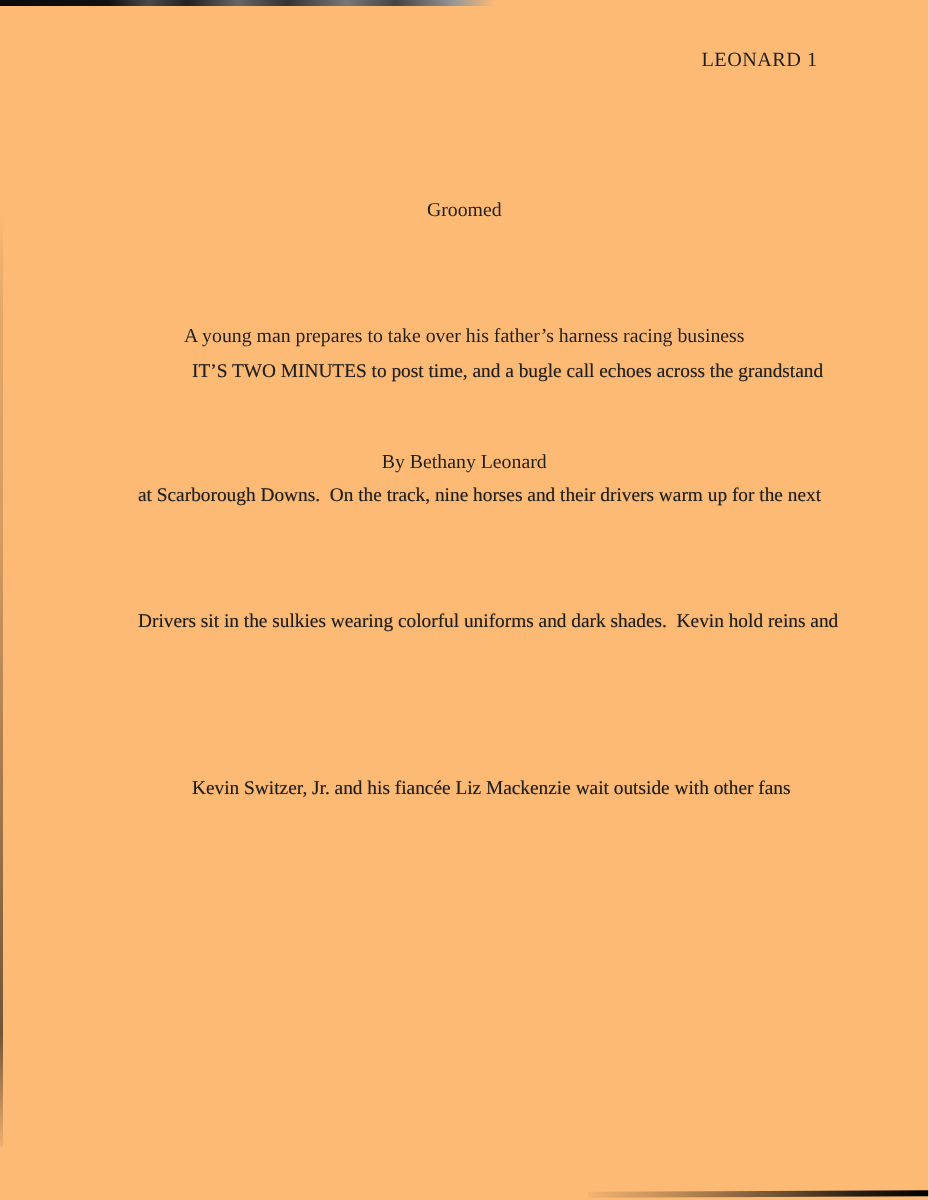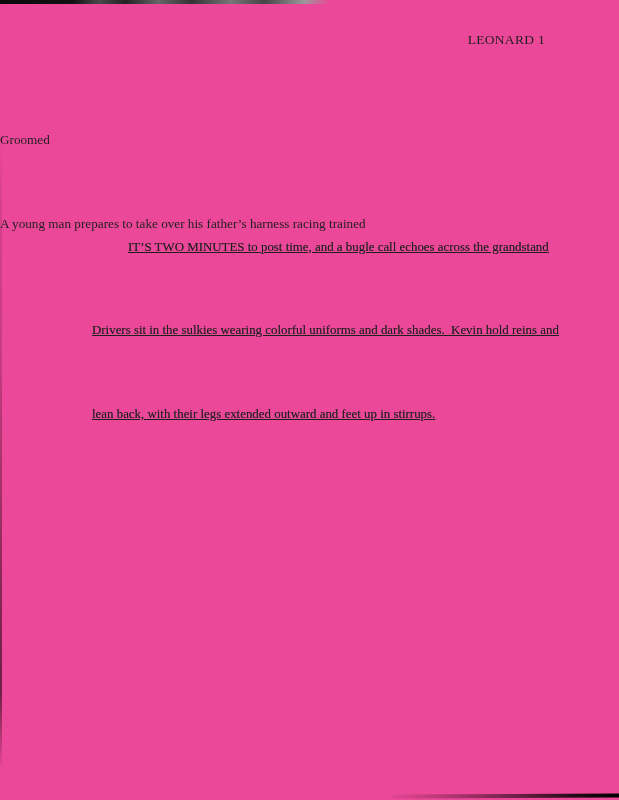--- a/index.html
+++ b/index.html
@@ -4,21 +4,21 @@
 <style>
   html, body {
     margin: 0;
     padding: 0;
     background: #e8e8e8;
   }
   .sheet {
     position: relative;
     width: 619px;
     height: 800px;
-    background: #ec4899;
+    background: #fdba74;
     overflow: hidden;
     font-family: "Liberation Serif", "DejaVu Serif", serif;
     color: #1f1f1f;
   }
   
   .scan-top {
     position: absolute;
     top: 0; left: 0;
     width: 330px; height: 4px;
     background: linear-gradient(to right,
@@ -48,59 +48,61 @@
     top: 32px;
     right: 74px;
     font-size: 13.5px;
     letter-spacing: 0.3px;
     white-space: pre;
   }
   .title-block {
     position: absolute;
     top: 70px;
     left: 0; right: 0;
-    text-align: left;
+    text-align: center;
     font-size: 13.2px;
     line-height: 28px;
     white-space: pre;
   }
   .body-text {
     position: absolute;
     top: 178px;
     left: 92px;
     right: 20px;
     font-size: 12.9px;
     line-height: 27.85px;
     white-space: pre;
     text-shadow: 0 0 0.5px rgba(40,40,40,0.55);
   }
-  .line { height: 27.85px; text-decoration: underline; }
+  .line { height: 27.85px; }
   .indent { padding-left: 36px; }
 </style>
 </head>
 <body>
 
 <div class="sheet">
 
   <div class="scan-top"></div>
   <div class="scan-left"></div>
   <div class="scan-bottom"></div>
 
   <div class="page-header">LEONARD 1</div>
 
   <div class="title-block">
     <div>Groomed</div>
-    <div>A young man prepares to take over his father’s harness racing trained</div>
+    <div>A young man prepares to take over his father’s harness racing business</div>
+    <div>By Bethany Leonard</div>
   </div>
 
   <div class="body-text">
     <div class="line indent">IT’S TWO MINUTES to post time, and a bugle call echoes across the grandstand</div>
+    <div class="line">at Scarborough Downs.  On the track, nine horses and their drivers warm up for the next</div>
     <div class="line">Drivers sit in the sulkies wearing colorful uniforms and dark shades.  Kevin hold reins and</div>
-    <div class="line">lean back, with their legs extended outward and feet up in stirrups.</div>
 
+    <div class="line indent">Kevin Switzer, Jr. and his fiancée Liz Mackenzie wait outside with other fans</div>
     
     
     
 
     
     
     
     
 
     

